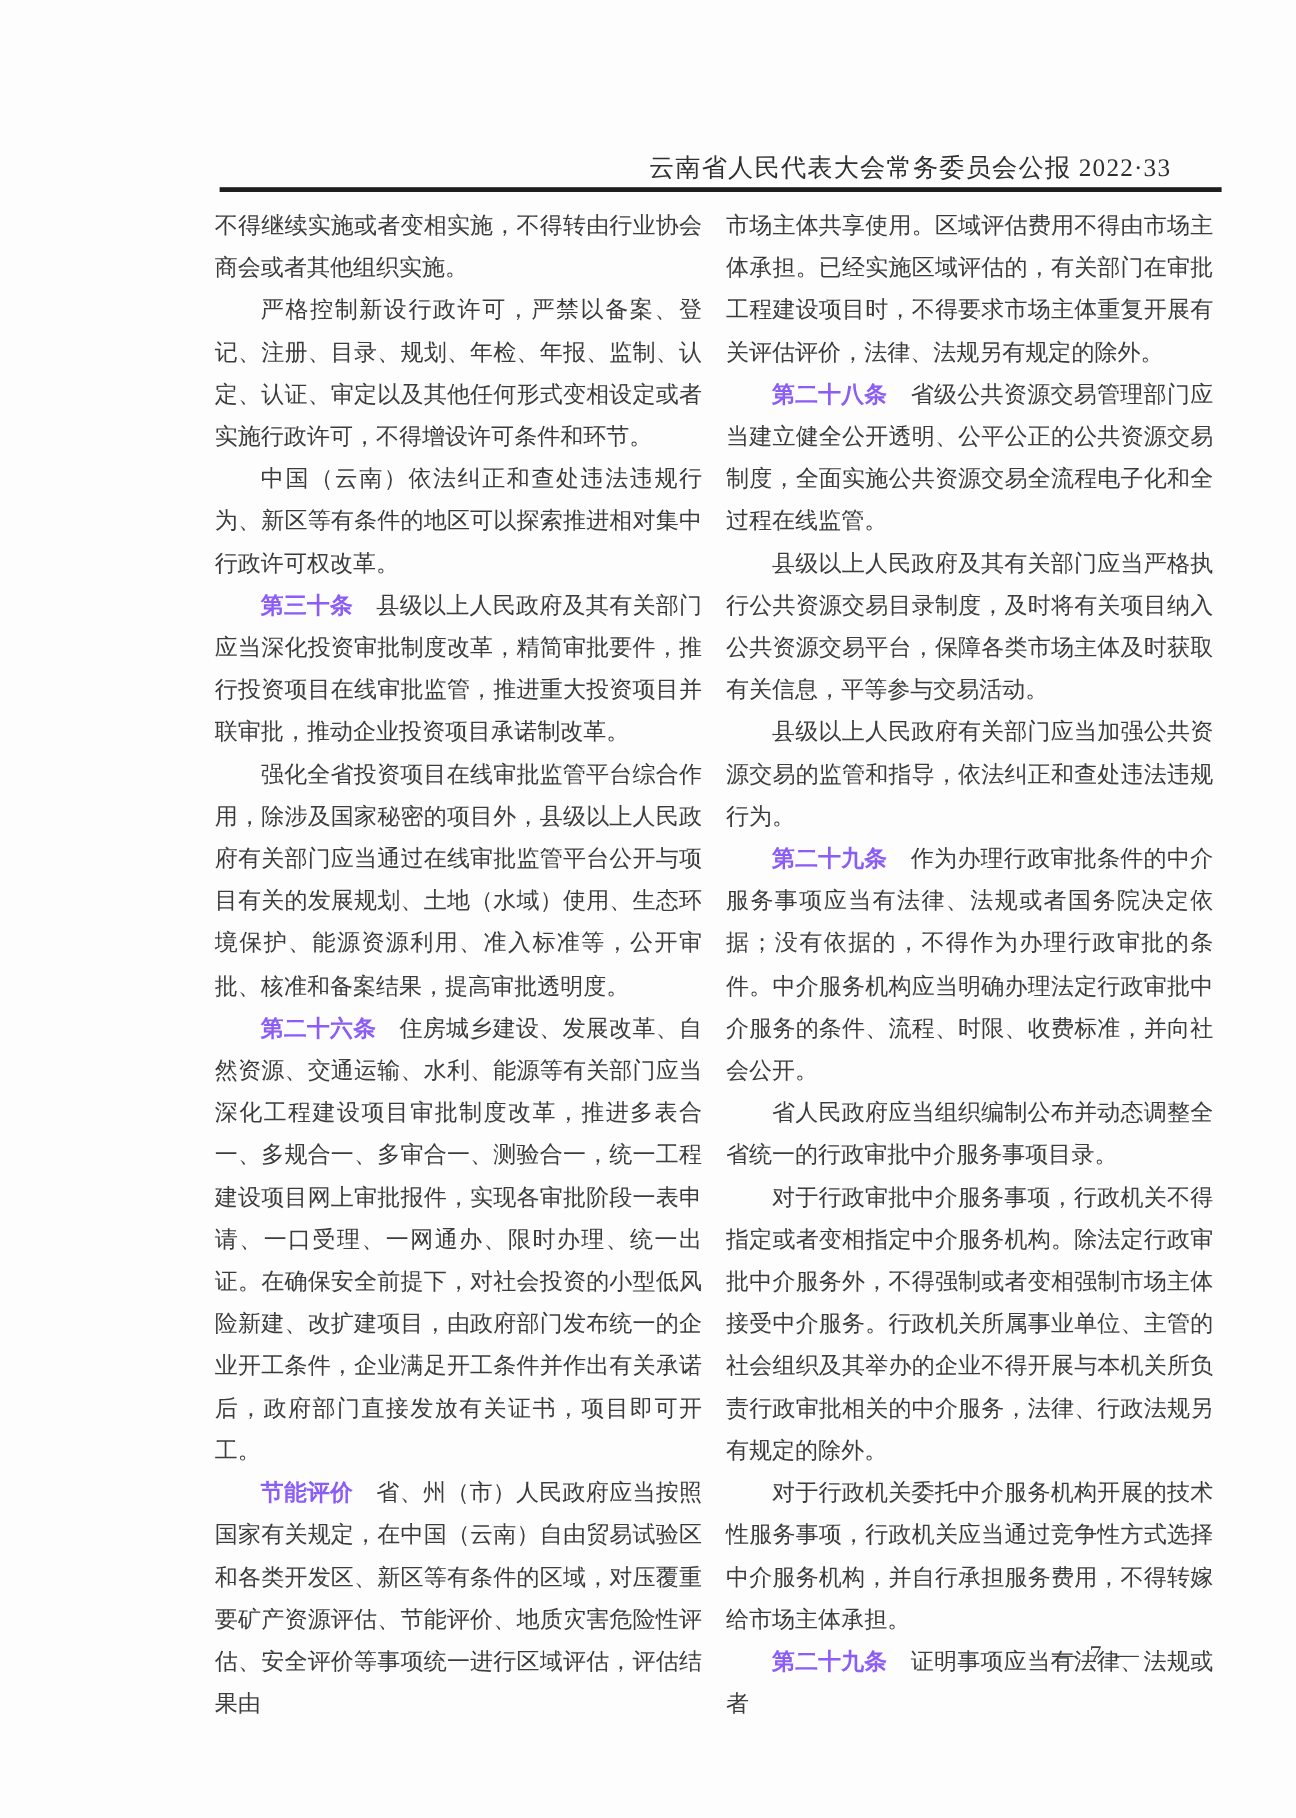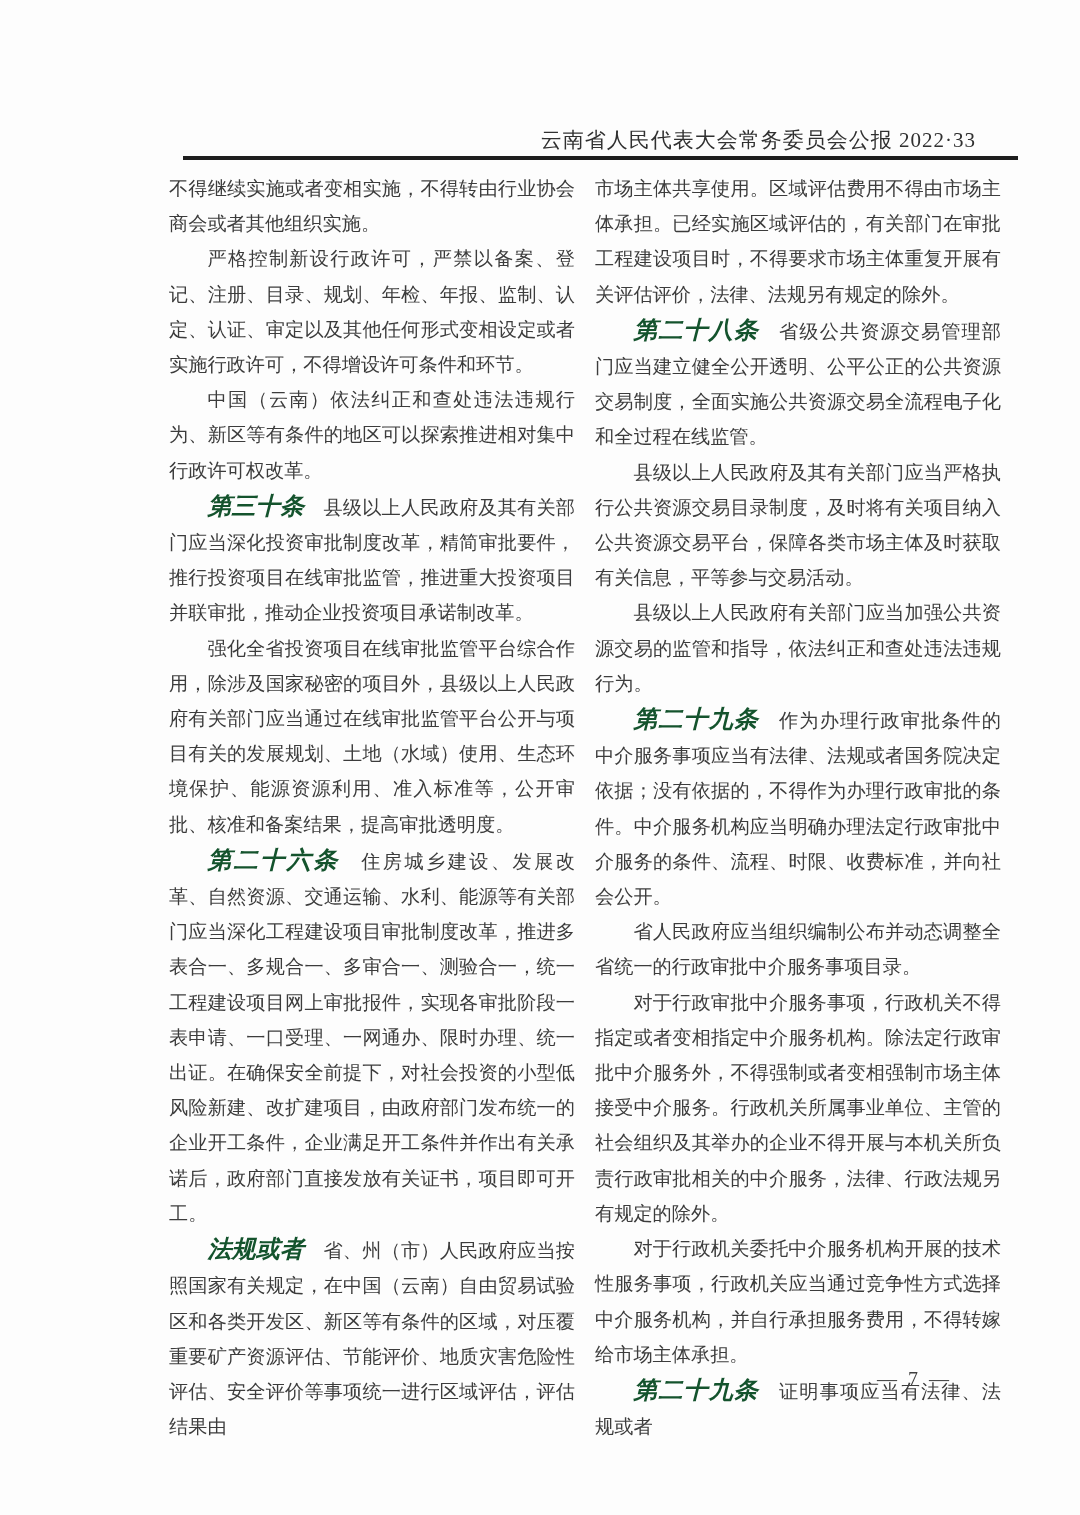--- a/index.html
+++ b/index.html
@@ -33,21 +33,21 @@
     position: absolute;
     top: 156px;
     left: 143px;
     width: 835px;
     height: 4px;
     background: #1e1e1e;
   }
   .columns {
     position: absolute;
     top: 171px;
-    left: 129px;
+    left: 139px;
     width: 832px;
     display: flex;
     gap: 20px;
   }
   .col {
     width: 406px;
     font-size: 19.2px;
     line-height: 35.2px;
     text-align: justify;
     text-justify: inter-ideograph;
@@ -56,24 +56,23 @@
   }
   p.para {
     margin: 0;
     padding: 0;
   }
   p.para.indent {
     text-indent: 2em;
   }
   b.article {
     font-weight: 700;
-    color: #14532d;
+    color: #8b5cf6;
     font-family: "Liberation Sans", "DejaVu Sans", sans-serif;
-    font-size: 24px;
-    font-style: italic;
+    font-size: 19px;
   }
   .page-number {
     position: absolute;
     top: 1368px;
     right: 128px;
     font-size: 20px;
     letter-spacing: 3px;
     color: #3f3f3f;
     white-space: nowrap;
   }
@@ -88,21 +87,21 @@
   <div class="header-rule"></div>
 
   <div class="columns">
     <div class="col">
         <p class="para">不得继续实施或者变相实施，不得转由行业协会商会或者其他组织实施。</p>
         <p class="para indent">严格控制新设行政许可，严禁以备案、登记、注册、目录、规划、年检、年报、监制、认定、认证、审定以及其他任何形式变相设定或者实施行政许可，不得增设许可条件和环节。</p>
         <p class="para indent">中国（云南）依法纠正和查处违法违规行为、新区等有条件的地区可以探索推进相对集中行政许可权改革。</p>
         <p class="para indent"><b class="article">第三十条</b>　县级以上人民政府及其有关部门应当深化投资审批制度改革，精简审批要件，推行投资项目在线审批监管，推进重大投资项目并联审批，推动企业投资项目承诺制改革。</p>
         <p class="para indent">强化全省投资项目在线审批监管平台综合作用，除涉及国家秘密的项目外，县级以上人民政府有关部门应当通过在线审批监管平台公开与项目有关的发展规划、土地（水域）使用、生态环境保护、能源资源利用、准入标准等，公开审批、核准和备案结果，提高审批透明度。</p>
         <p class="para indent"><b class="article">第二十六条</b>　住房城乡建设、发展改革、自然资源、交通运输、水利、能源等有关部门应当深化工程建设项目审批制度改革，推进多表合一、多规合一、多审合一、测验合一，统一工程建设项目网上审批报件，实现各审批阶段一表申请、一口受理、一网通办、限时办理、统一出证。在确保安全前提下，对社会投资的小型低风险新建、改扩建项目，由政府部门发布统一的企业开工条件，企业满足开工条件并作出有关承诺后，政府部门直接发放有关证书，项目即可开工。</p>
-        <p class="para indent"><b class="article">法规或者</b>　省、州（市）人民政府应当按照国家有关规定，在中国（云南）自由贸易试验区和各类开发区、新区等有条件的区域，对压覆重要矿产资源评估、节能评价、地质灾害危险性评估、安全评价等事项统一进行区域评估，评估结果由</p>
+        <p class="para indent"><b class="article">节能评价</b>　省、州（市）人民政府应当按照国家有关规定，在中国（云南）自由贸易试验区和各类开发区、新区等有条件的区域，对压覆重要矿产资源评估、节能评价、地质灾害危险性评估、安全评价等事项统一进行区域评估，评估结果由</p>
       </div>
     <div class="col">
         <p class="para">市场主体共享使用。区域评估费用不得由市场主体承担。已经实施区域评估的，有关部门在审批工程建设项目时，不得要求市场主体重复开展有关评估评价，法律、法规另有规定的除外。</p>
         <p class="para indent"><b class="article">第二十八条</b>　省级公共资源交易管理部门应当建立健全公开透明、公平公正的公共资源交易制度，全面实施公共资源交易全流程电子化和全过程在线监管。</p>
         <p class="para indent">县级以上人民政府及其有关部门应当严格执行公共资源交易目录制度，及时将有关项目纳入公共资源交易平台，保障各类市场主体及时获取有关信息，平等参与交易活动。</p>
         <p class="para indent">县级以上人民政府有关部门应当加强公共资源交易的监管和指导，依法纠正和查处违法违规行为。</p>
         <p class="para indent"><b class="article">第二十九条</b>　作为办理行政审批条件的中介服务事项应当有法律、法规或者国务院决定依据；没有依据的，不得作为办理行政审批的条件。中介服务机构应当明确办理法定行政审批中介服务的条件、流程、时限、收费标准，并向社会公开。</p>
         <p class="para indent">省人民政府应当组织编制公布并动态调整全省统一的行政审批中介服务事项目录。</p>
         <p class="para indent">对于行政审批中介服务事项，行政机关不得指定或者变相指定中介服务机构。除法定行政审批中介服务外，不得强制或者变相强制市场主体接受中介服务。行政机关所属事业单位、主管的社会组织及其举办的企业不得开展与本机关所负责行政审批相关的中介服务，法律、行政法规另有规定的除外。</p>
         <p class="para indent">对于行政机关委托中介服务机构开展的技术性服务事项，行政机关应当通过竞争性方式选择中介服务机构，并自行承担服务费用，不得转嫁给市场主体承担。</p>

